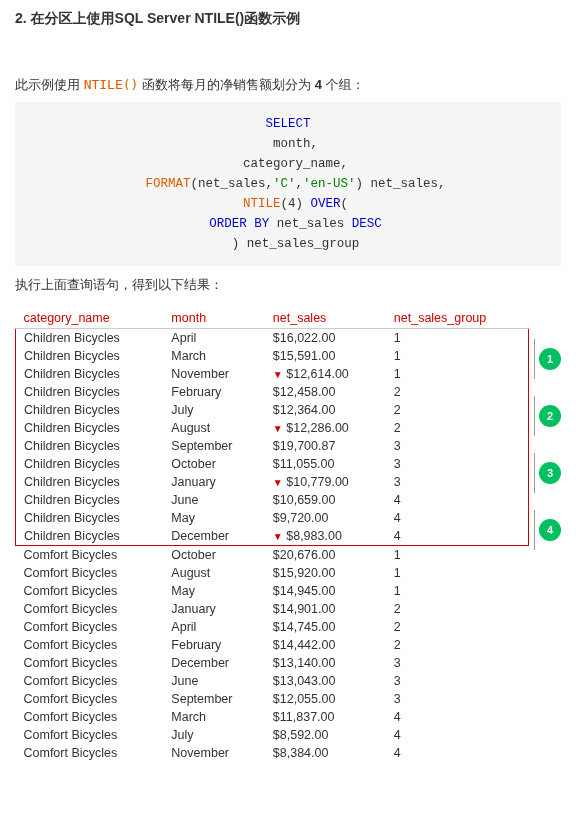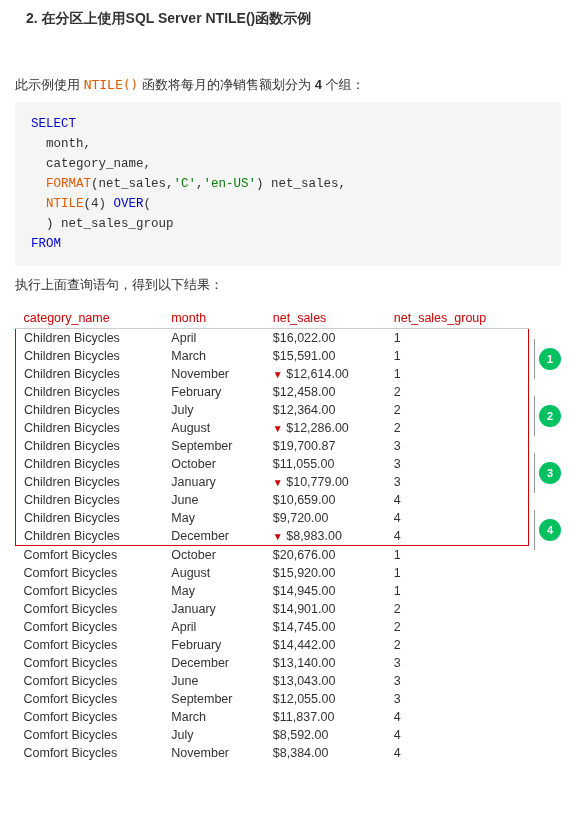--- a/index.html
+++ b/index.html
@@ -10,21 +10,20 @@
       color: #333;
       width: 576px;
       padding: 10px 15px;
     }
 
     .section-title {
       font-size: 14px;
       font-weight: bold;
       color: #333;
       margin-bottom: 8px;
-      margin-left: 11px;
     }
 
     .description {
       font-size: 13px;
       color: #333;
       margin-bottom: 8px;
       margin-top: 48px;
     }
 
     .description .func {
@@ -33,20 +32,21 @@
     }
 
     .code-block {
       background: #f5f5f5;
       border: none;
       padding: 12px 16px;
       margin-bottom: 10px;
       font-family: 'Courier New', monospace;
       font-size: 12.5px;
       line-height: 1.6;
+      text-align: center;
     }
 
     .kw { color: #0000cc; }
     .fn { color: #e05a00; }
     .str { color: #008000; }
 
     .result-label {
       font-size: 13px;
       color: #333;
       margin-bottom: 14px;
@@ -87,22 +87,22 @@
 <div class="description">
   此示例使用 <span class="func">NTILE()</span> 函数将每月的净销售额划分为 <strong>4</strong> 个组：
 </div>
 
 <div class="code-block">
   <div><span class="kw">SELECT</span></div>
   <div>&nbsp;&nbsp;month,</div>
   <div>&nbsp;&nbsp;category_name,</div>
   <div>&nbsp;&nbsp;<span class="fn">FORMAT</span>(net_sales,<span class="str">'C'</span>,<span class="str">'en-US'</span>) net_sales,</div>
   <div>&nbsp;&nbsp;<span class="fn">NTILE</span>(4) <span class="kw">OVER</span>(</div>
+  <div>&nbsp;&nbsp;<span class="kw">ORDER BY</span> net_sales <span class="kw">DESC</span></div>
   <div>&nbsp;&nbsp;) net_sales_group</div>
-  <div><span class="kw">FROM</span></div>
 </div>
 
 <div class="result-label">
   执行上面查询语句，得到以下结果：
 </div>
 
 <div style="position: relative; display: inline-block; width: 100%;">
   <div style="margin-right: 32px; position: relative;">
     <table>
       <thead>

